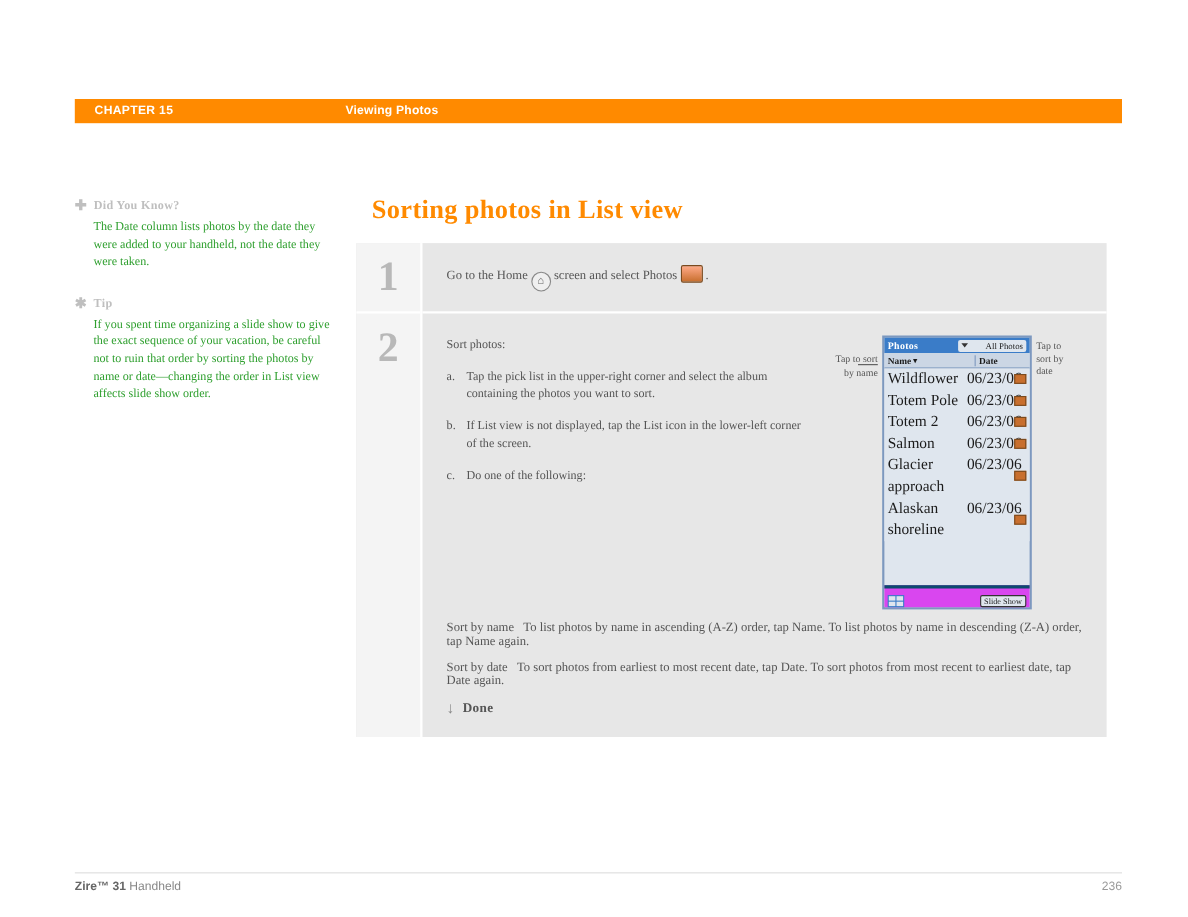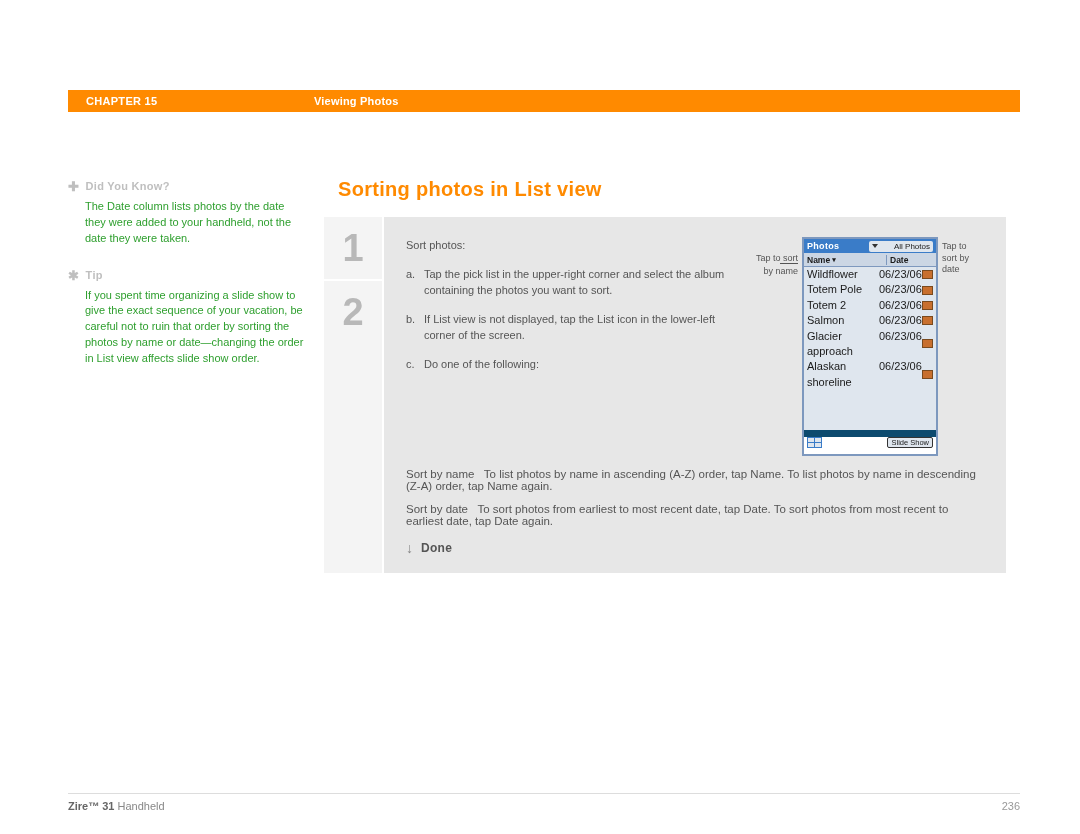--- a/index.html
+++ b/index.html
@@ -29,20 +29,21 @@
   .orange-bar .chapter {
     margin-left: 18px;
     width: 228px;
   }
   .orange-bar .section {
     letter-spacing: 0.2px;
   }
   .content-row {
     display: flex;
     margin-top: 66px;
+    font-family: Liberation Serif, serif;
   }
   .sidebar {
     width: 256px;
     font-size: 11px;
     line-height: 1.45;
     padding-right: 20px;
     box-sizing: border-box;
   }
   .sidebar .callout {
     margin-bottom: 20px;
@@ -65,21 +66,21 @@
     color: #2e9f2e;
     margin-left: 17px;
   }
   .main {
     flex: 1;
     display: flex;
     flex-direction: column;
   }
   .main-title {
     color: #ff8a00;
-    font-size: 20px;
+    font-size: 24px;
     font-weight: bold;
     letter-spacing: 0.3px;
     margin-bottom: 16px;
     margin-left: 14px;
   }
   .steps-box {
     background: #e7e7e7;
     display: flex;
     padding: 0;
     width: 682px;
@@ -228,36 +229,36 @@
     border-bottom: 1px solid #7d98be;
   }
   .screen-cols .c1 { flex: 1; padding-left: 3px; display:flex; align-items:center; gap:2px;}
   .screen-cols .c2 { width: 46px; padding-left: 3px; border-left: 1px solid #7d98be;}
   .sort-arrow { font-size: 7px; }
   .screen-list {
     background: #dfe6ee;
   }
   .screen-item {
     display: flex;
-    font-size: 11px;
+    font-size: 14px;
     padding: 0 3px;
     line-height: 1.4;
     color: #1a1a1a;
   }
   .screen-item .n { flex: 1; }
   .screen-item .d { width: 42px; text-align: left; }
   .screen-item .ic { width: 9px; height: 7px; background:#c86f2e; border:0.5px solid #7a4a1e; margin-left:1px; align-self:center;}
   .screen-bottom {
-    background: #ffffff;
+    background: #d946ef;
     height: 17px;
     display: flex;
-    align-items: flex-start;
+    align-items: flex-end;
     justify-content: space-between;
     padding: 0 3px;
-    border-top: 7px solid #0c4a6e;
+    border-top: 3px solid #0c4a6e;
     margin-top: 40px;
   }
   .grid-ic {
     width: 15px; height: 11px;
     background: #3a7cc8;
     display: grid;
     grid-template-columns: 1fr 1fr;
     gap: 1px;
     padding: 1px;
     box-sizing: border-box;
@@ -322,20 +323,27 @@
 
     <div class="main">
       <div class="main-title">Sorting photos in List view</div>
 
       <div class="steps-box">
         <div class="step-numbers">
           <div class="step-num first">1</div>
           <div class="step-num">2</div>
         </div>
         <div class="step-content">
+          <div class="step-row first">
+            <span>Go to the Home </span>
+            <span class="inline-icon">⌂</span>
+            <span> screen and select Photos </span>
+            <span class="photos-icon"></span>
+            <span>.</span>
+          </div>
 
           <div class="step-row">
             <div class="step-body-flex">
               <div class="step-text">
                 <p>Sort photos:</p>
                 <div class="li">
                   <span class="lbl">a.</span>
                   <span class="txt">Tap the pick list in the upper-right corner and select the album containing the photos you want to sort.</span>
                 </div>
                 <div class="li">

